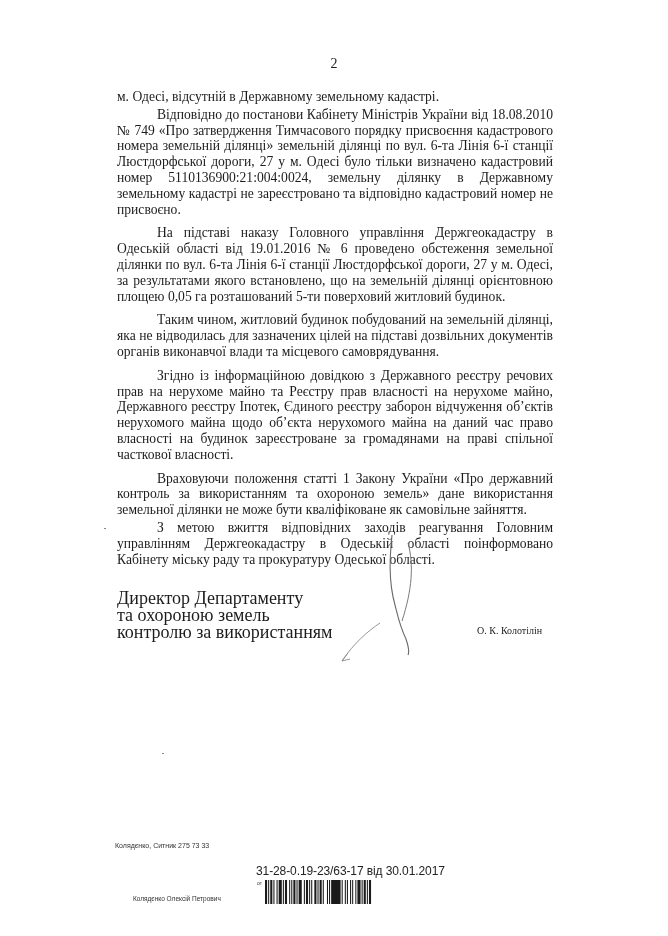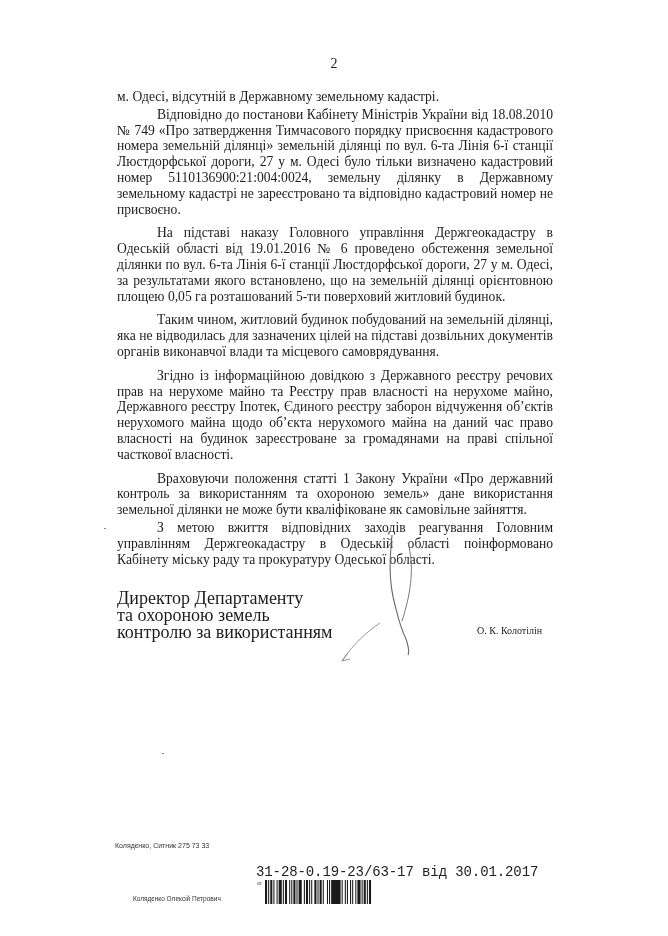--- a/index.html
+++ b/index.html
@@ -71,22 +71,22 @@
       left: 115px;
       top: 842px;
       font-family: "Liberation Sans", "DejaVu Sans", sans-serif;
       font-size: 7px;
       color: #333;
     }
     .reg-number {
       position: absolute;
       left: 256px;
       top: 864px;
-      font-family: Liberation Mono, monospace;
-      font-size: 14px;
+      font-family: Liberation Sans, sans-serif;
+      font-size: 12px;
       color: #222;
       letter-spacing: -0.1px;
     }
     .barcode-prefix {
       position: absolute;
       left: 257px;
       top: 880px;
       font-family: "Liberation Sans", "DejaVu Sans", sans-serif;
       font-size: 5px;
       color: #333;

